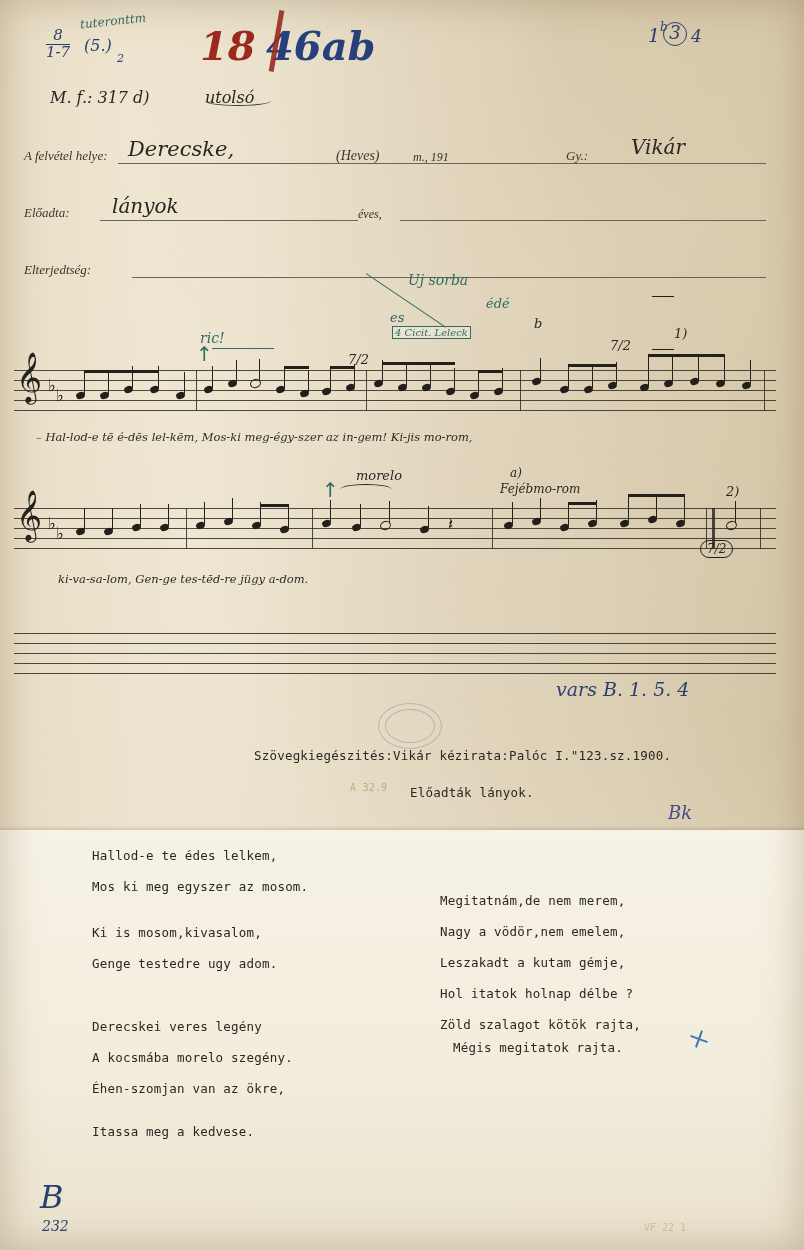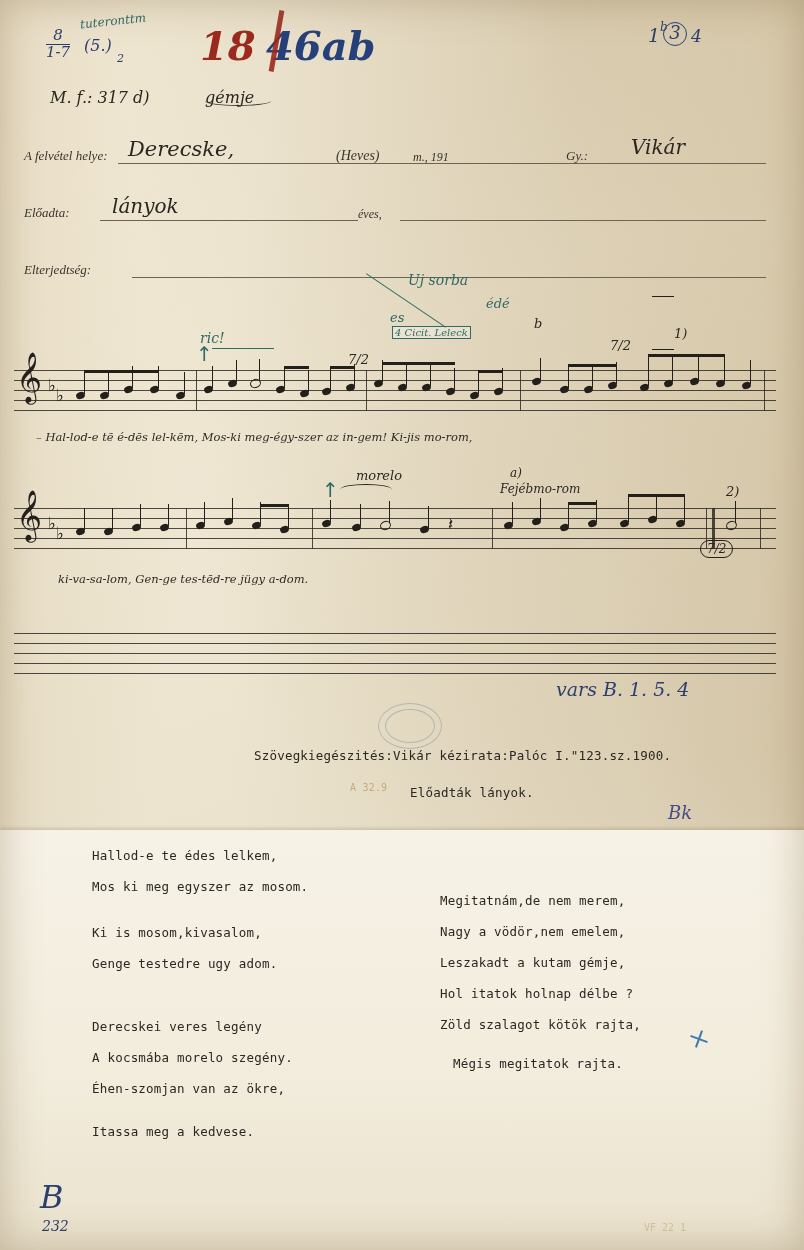--- a/index.html
+++ b/index.html
@@ -150,21 +150,21 @@
   <div class="abs bigred" style="left:200px;top:22px;">18</div>
   <div class="abs bigblue" style="left:266px;top:22px;">46ab</div>
   <div class="abs" style="left:274px;top:10px;width:5px;height:62px;background:#9a2a1e;transform:rotate(10deg);opacity:.9;"></div>
 
   <div class="abs hw ink-blue" style="left:648px;top:24px;font-size:19px;">1</div>
   <div class="abs hw ink-blue" style="left:660px;top:20px;font-size:12px;">b</div>
   <div class="abs hw ink-blue" style="left:663px;top:22px;font-size:18px;"><span class="circled">3</span></div>
   <div class="abs hw ink-blue" style="left:691px;top:26px;font-size:17px;">4</div>
 
   <div class="abs hw ink-blk" style="left:50px;top:88px;font-size:16px;">M. f.: 317 d)</div>
-  <div class="abs hw ink-blk" style="left:205px;top:88px;font-size:16px;">gémje</div>
+  <div class="abs hw ink-blk" style="left:205px;top:88px;font-size:16px;">utolsó</div>
   <div class="abs" style="left:205px;top:96px;width:66px;height:9px;border-bottom:1.4px solid #3a332b;border-radius:50%;"></div>
 
   <div class="abs form-label" style="left:24px;top:148px;">A felvétel helye:</div>
   <div class="rule" style="left:118px;top:163px;width:648px;"></div>
   <div class="abs hw ink-blk" style="left:128px;top:137px;font-size:21px;">Derecske,</div>
   <div class="abs form-label" style="left:336px;top:148px;font-size:14px;">(Heves)</div>
   <div class="abs form-label" style="left:413px;top:150px;font-size:12px;">m., 191</div>
   <div class="abs form-label" style="left:566px;top:148px;">Gy.:</div>
   <div class="abs hw ink-blk" style="left:631px;top:135px;font-size:20px;">Vikár</div>
 
@@ -383,21 +383,21 @@
     <div class="typed" style="margin-top:16px;">Éhen-szomjan van az ökre,</div>
     <div class="typed" style="margin-top:28px;">Itassa meg a kedvese.</div>
   </div>
 
   <div class="abs" style="left:440px;top:893px;">
     <div class="typed">Megitatnám,de nem merem,</div>
     <div class="typed" style="margin-top:16px;">Nagy a vödör,nem emelem,</div>
     <div class="typed" style="margin-top:16px;">Leszakadt a kutam gémje,</div>
     <div class="typed" style="margin-top:16px;">Hol itatok holnap délbe ?</div>
     <div class="typed" style="margin-top:16px;">Zöld szalagot kötök rajta,</div>
-    <div class="typed" style="margin-top:24px;padding-left:13px;">Mégis megitatok rajta.</div>
+    <div class="typed" style="margin-top:8px;padding-left:13px;">Mégis megitatok rajta.</div>
   </div>
 
   <div class="abs" style="left:690px;top:1030px;width:18px;height:18px;">
     <div style="position:absolute;left:0;top:8px;width:18px;height:2px;background:#3a7ab0;transform:rotate(20deg);"></div>
     <div style="position:absolute;left:8px;top:0;width:2px;height:18px;background:#3a7ab0;transform:rotate(20deg);"></div>
   </div>
 
   <div class="abs hw ink-blue" style="left:40px;top:1178px;font-size:32px;">B</div>
   <div class="abs hw ink-blue" style="left:42px;top:1218px;font-size:14px;">232</div>
 

